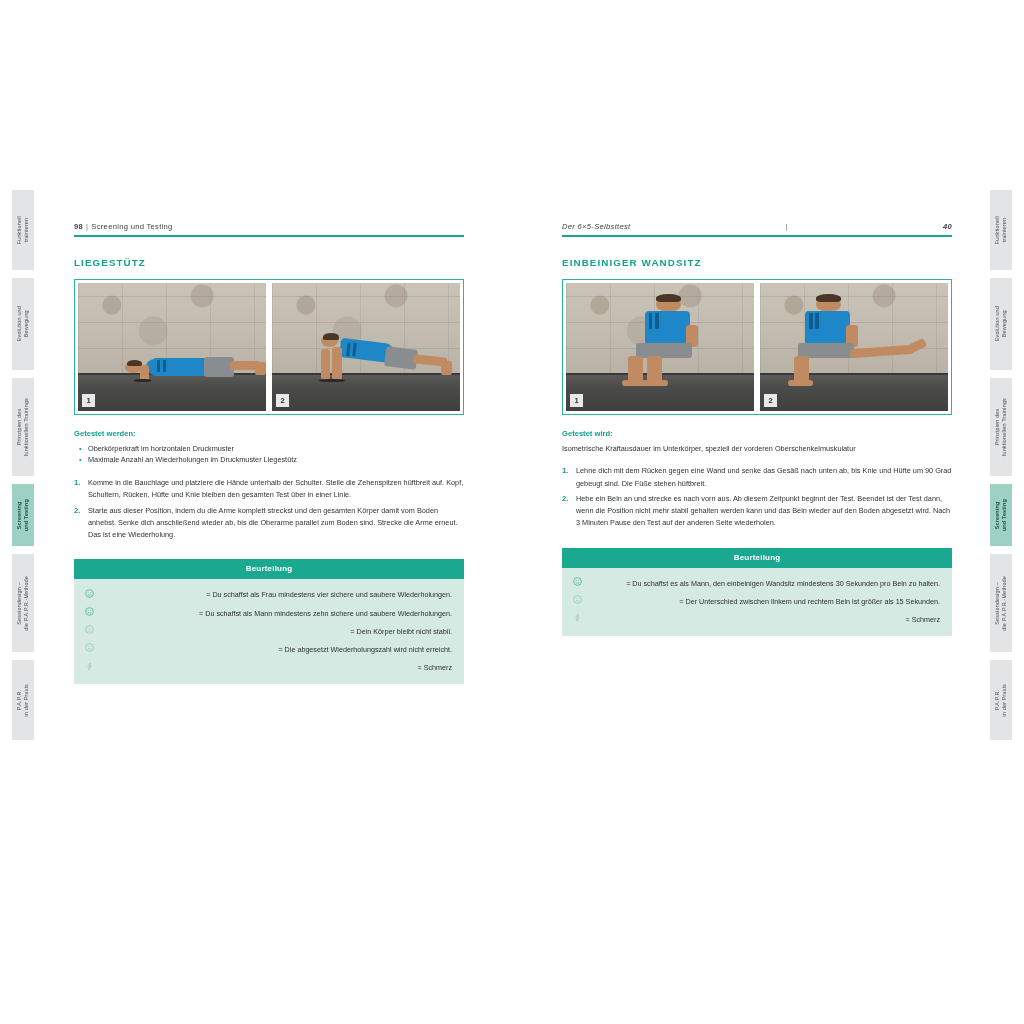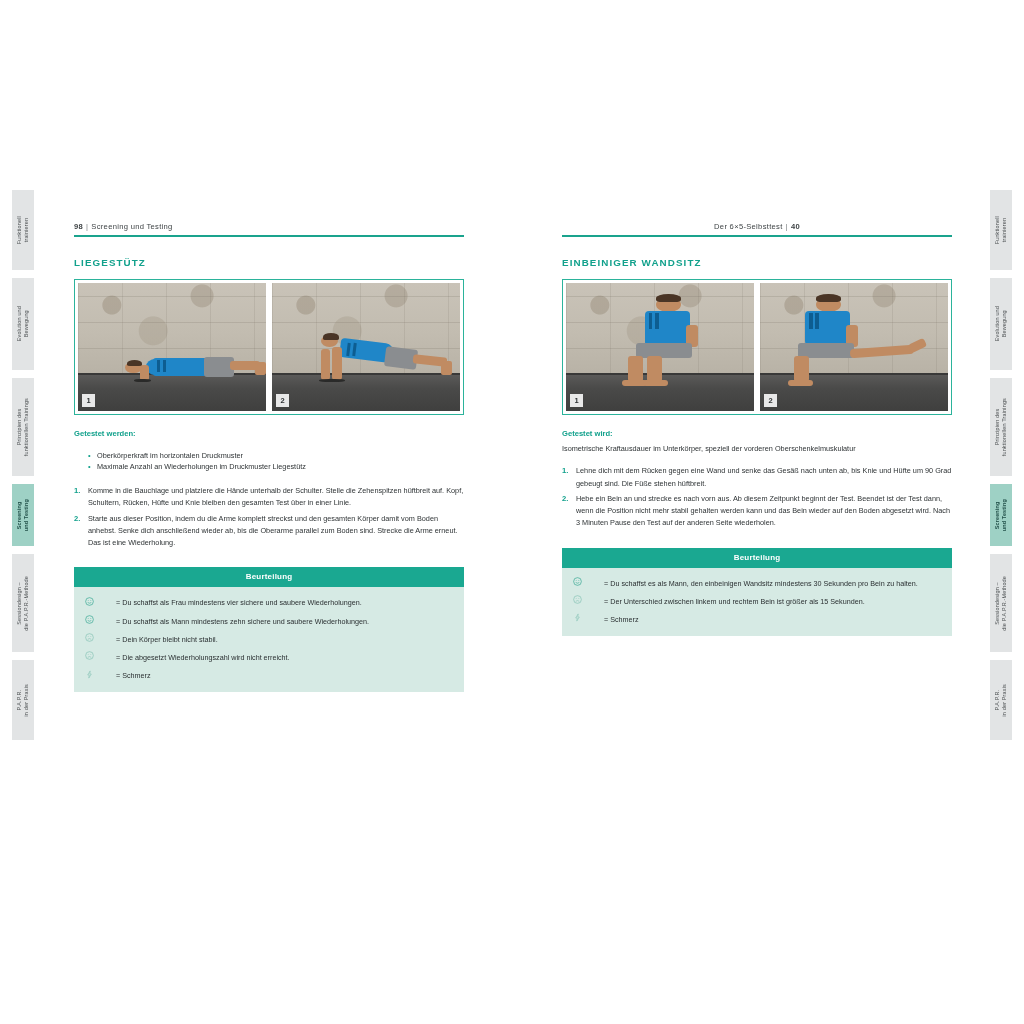--- a/index.html
+++ b/index.html
@@ -63,21 +63,21 @@
 
   .folio {
     font-size: 7.6px;
     color: #3f4446;
     letter-spacing: .3px;
     display: flex;
     margin-bottom: 4px;
   }
   .folio .num { font-weight: bold; }
   .folio .sep { margin: 0 3px; color: #7c8082; }
-  .folio.r { justify-content: center; }
+  .folio.r { justify-content: space-between; font-style: italic; }
   .rule {
     height: 1.6px;
     background: #1aa38d;
     margin-bottom: 20px;
   }
 
   h1.section-title {
     font-size: 9.8px;
     letter-spacing: 1.1px;
     color: #12a18c;
@@ -146,21 +146,21 @@
   .skin { background:#c08b62; }
   .hair { background:#4a3526; }
 
   
   .sub-head {
     font-size: 7.6px;
     font-weight: bold;
     color: #12a18c;
     margin: 14px 0 5px 0;
   }
-  ul.bullets { margin: 12px; padding: 0; list-style: none; }
+  ul.bullets { margin: 3px; padding: 0; list-style: none; }
   ul.bullets li {
     position: relative;
     padding-left: 11px;
     font-size: 7.3px;
     line-height: 1.62;
     color: #2e3335;
   }
   ul.bullets li:before {
     content: "•";
     position: absolute; left: 2px; top: 0;
@@ -203,20 +203,21 @@
   }
   .eval-body {
     background: #d6eae4;
     padding: 9px 12px 11px 11px;
   }
   .eval-row {
     display: flex;
     align-items: flex-start;
     gap: 22px;
     margin-bottom: 6px;
+    justify-content: space-between;
   }
   .eval-row:last-child { margin-bottom: 0; }
   .eval-row .txt {
     font-size: 7.2px;
     line-height: 1.55;
     color: #2a2f31;
     padding-top: 1px;
   }
   svg.face { display:block; flex: 0 0 auto; margin-top: .5px; }
 </style>

